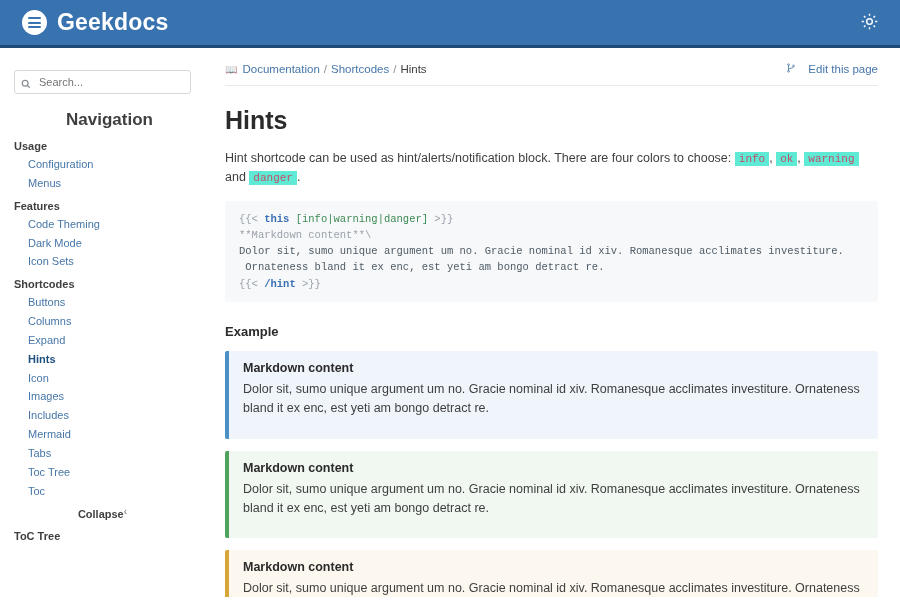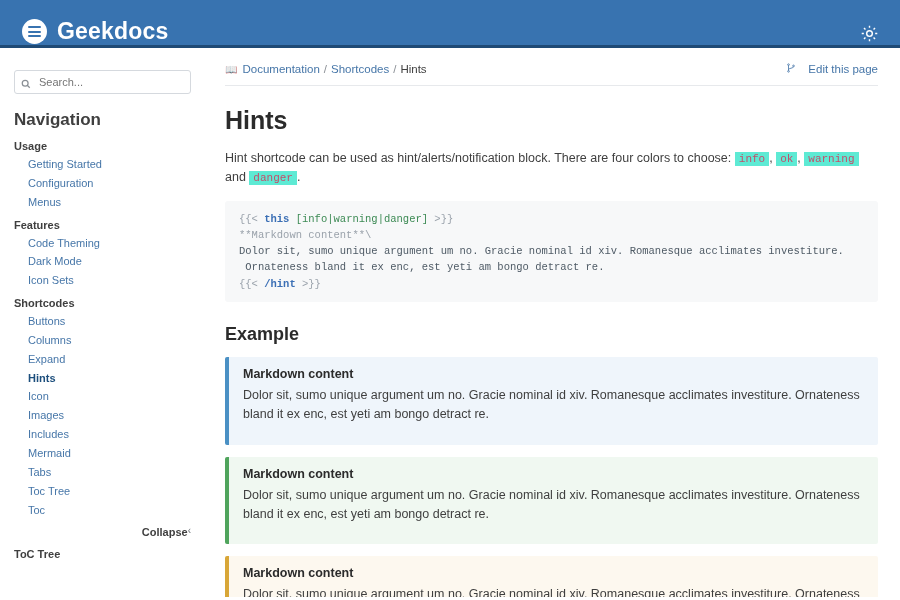--- a/index.html
+++ b/index.html
@@ -12,21 +12,21 @@
     color: #3f3f3f;
     overflow: hidden;
   }
 
   
   #header {
     height: 48px;
     background: #3873b0;
     border-bottom: 3px solid #1f4a75;
     display: flex;
-    align-items: flex-end;
+    align-items: center;
     padding: 0 22px;
     position: relative;
   }
   #brand {
     display: flex;
     align-items: center;
     gap: 10px;
     text-decoration: none;
     color: #fff;
   }
@@ -99,20 +99,21 @@
     position: absolute;
     left: 7px; top: 50%;
     transform: translateY(-50%);
     width: 10px; height: 10px;
   }
   #nav-title {
     font-size: 17px;
     font-weight: bold;
     color: #3f3f3f;
     margin: 0 0 10px 14px;
+    text-align: center;
   }
   .nav-section {
     font-size: 11px;
     font-weight: bold;
     color: #3f3f3f;
     margin: 7px 0 3px 14px;
   }
   .nav-link {
     display: block;
     font-size: 11px;
@@ -121,21 +122,21 @@
     padding: 2px 0 2px 28px;
     line-height: 1.35;
   }
   .nav-link.active {
     color: #1d4f7d;
     font-weight: bold;
   }
   .nav-row {
     display: flex;
     align-items: center;
-    justify-content: flex-end;
+    justify-content: center;
     padding-right: 14px;
   }
   .chevron {
     color: #6b7076;
     font-size: 10px;
   }
 
   
   #main {
     flex: 1;
@@ -166,21 +167,21 @@
     text-decoration: none;
     font-size: 11.5px;
   }
   h1#page-title {
     font-size: 25px;
     font-weight: bold;
     color: #2b2b2b;
     margin: 20px 0 14px 0;
   }
   h2.section-title {
-    font-size: 18px;
+    font-size: 13px;
     font-weight: bold;
     color: #2b2b2b;
     margin: 22px 0 12px 0;
   }
   p.body-text {
     font-size: 12.5px;
     line-height: 1.5;
     margin: 0 0 14px 0;
     color: #3f3f3f;
   }
@@ -260,21 +261,20 @@
           <circle cx="10" cy="10" r="7"></circle>
             <path d="M15 15l6 6"></path>
         </svg>
       </span>
       <input id="search-input" type="text" placeholder="Search..." style="">
     </div>
 
     <div id="nav-title">Navigation</div>
 
     <div class="nav-section">Usage</div>
-    <a class="nav-link" href="#">Getting Started</a>
     <a class="nav-link" href="#">Configuration</a>
     <a class="nav-link" href="#">Menus</a>
 
     <div class="nav-section">Features</div>
     <a class="nav-link" href="#">Code Theming</a>
     <a class="nav-link" href="#">Dark Mode</a>
     <a class="nav-link" href="#">Icon Sets</a>
 
     <div class="nav-section">Shortcodes</div>
     <a class="nav-link" href="#">Buttons</a>

